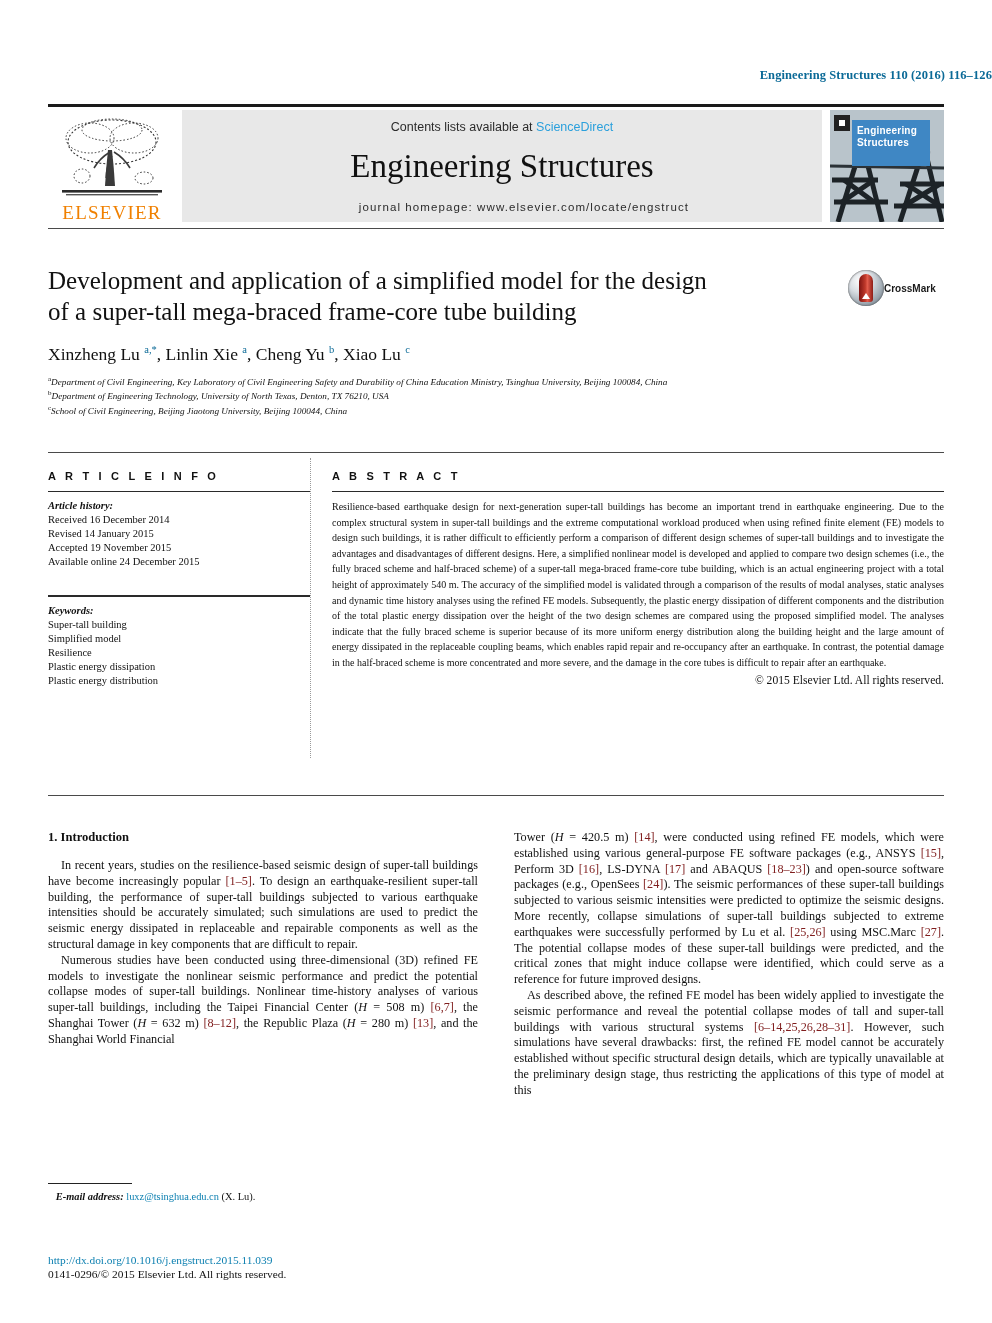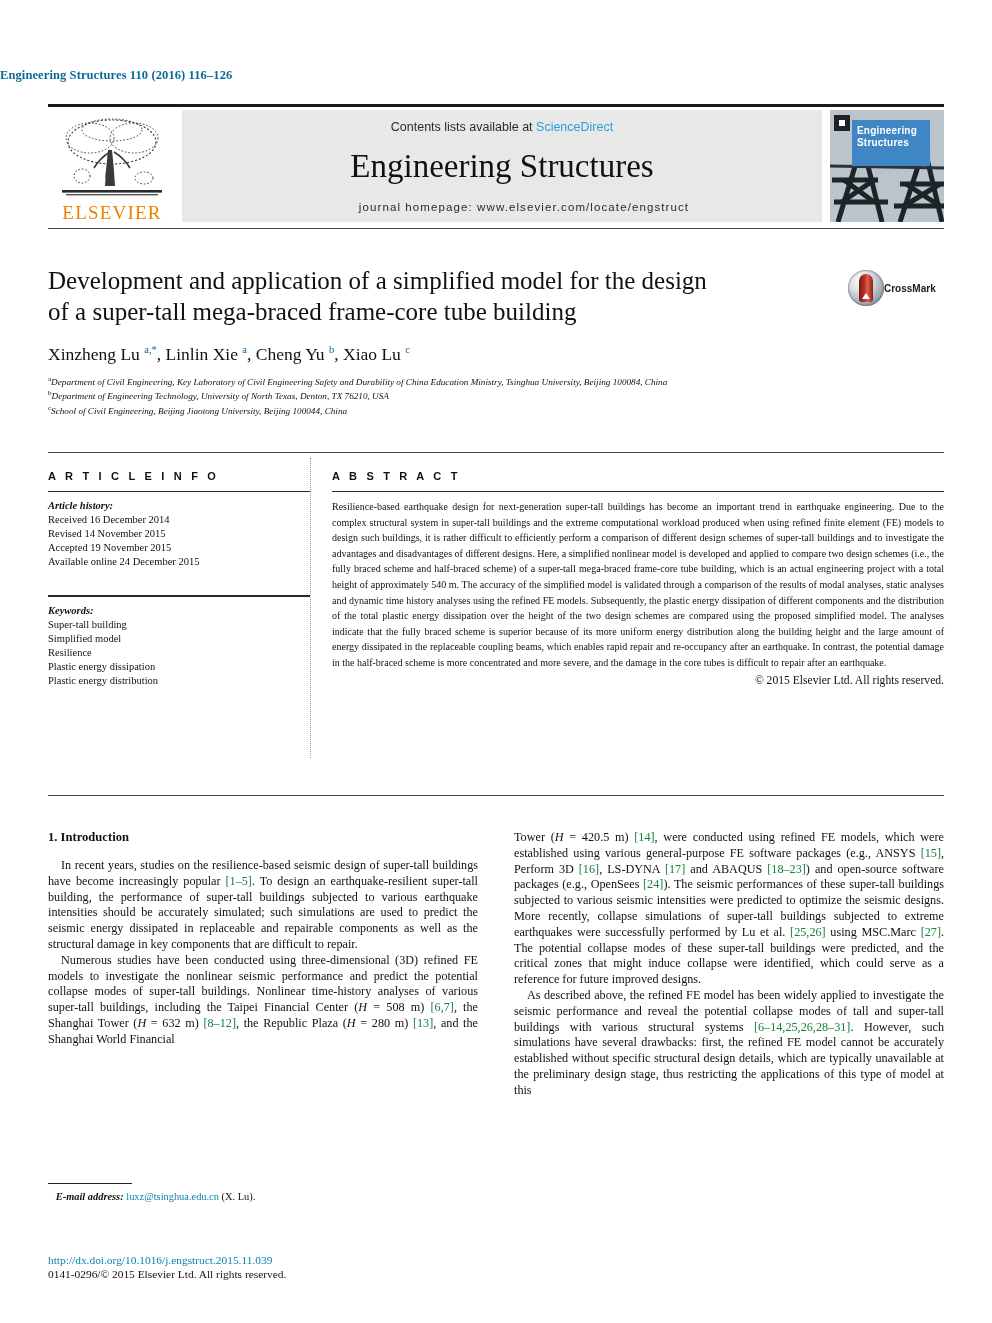--- a/index.html
+++ b/index.html
@@ -10,21 +10,21 @@
     font-family: "Liberation Serif", "DejaVu Serif", serif;
     color: #111;
     position: relative;
     overflow: hidden;
   }
   .page { position:absolute; left:0; top:0; width:992px; height:1323px; }
 
   
   .runhead {
     position:absolute; left:0; top:68px; width:992px;
-    text-align:left;
+    text-align:right;
     font-size:12.5px; font-weight:bold; letter-spacing:0.1px;
     color:#0b6a97;
     font-family:"Liberation Serif", serif;
   }
 
   
   .masthead { position:absolute; left:48px; top:104px; width:896px; height:118px; }
   .masthead .rule-top {
     position:absolute; left:0; top:0; width:896px; height:2.5px; background:#1a1a1a;
   }
@@ -159,21 +159,21 @@
   .bgap { width:36px; }
   .h2 {
     font-family:"Liberation Serif", serif; font-weight:bold; font-size:12.6px;
     color:#111; margin:0 0 13px 0;
   }
   .p {
     font-family:"Liberation Serif", serif; font-size:12.2px; line-height:15.8px;
     color:#111; text-align:justify; margin:0;
   }
   .p.ind { text-indent:13px; }
-  .ref { color:#15803d; }
+  .ref { color:#7f1d1d; }
 
   
   .footnote { position:absolute; left:48px; top:1183px; width:430px; }
   .fn-rule { width:84px; height:1px; background:#222; margin-bottom:6px; }
   .fn-line {
     font-family:"Liberation Serif", serif; font-size:10.4px; line-height:13.4px; color:#111;
   }
   .fn-line .it { font-style:italic; font-weight:bold; }
   .fn-line .mail { color:#0b7fb0; }
   .pagefoot { position:absolute; left:48px; top:1253px; width:430px; }
@@ -285,21 +285,21 @@
 
   <div class="infoblock">
     <div class="ia-rule-top"></div>
     <div class="ia-cols">
 
       <div class="col-info">
         <div class="sec-head">A R T I C L E   I N F O</div>
         <div class="hr-sec"></div>
         <div class="lbl-it">Article history:</div>
         <div class="info-line">Received 16 December 2014</div>
-        <div class="info-line">Revised 14 November 2015</div>
+        <div class="info-line">Revised 14 January 2015</div>
         <div class="info-line">Accepted 19 November 2015</div>
         <div class="info-line">Available online 24 December 2015</div>
 
         <div class="kw-block">
           <div class="hr-sec thick"></div>
           <div class="lbl-it">Keywords:</div>
           <div class="info-line">Super-tall building</div>
           <div class="info-line">Simplified model</div>
           <div class="info-line">Resilience</div>
           <div class="info-line">Plastic energy dissipation</div>

